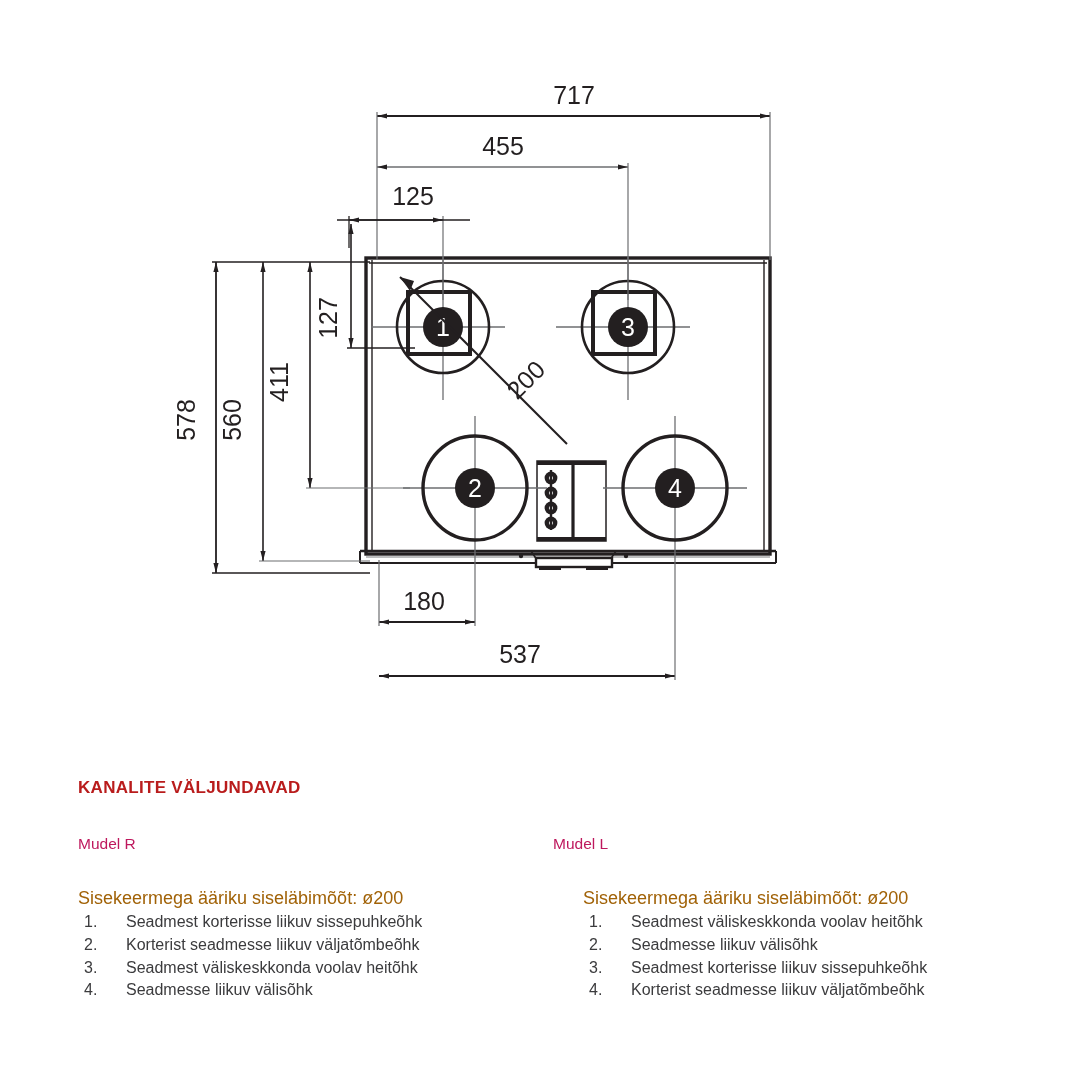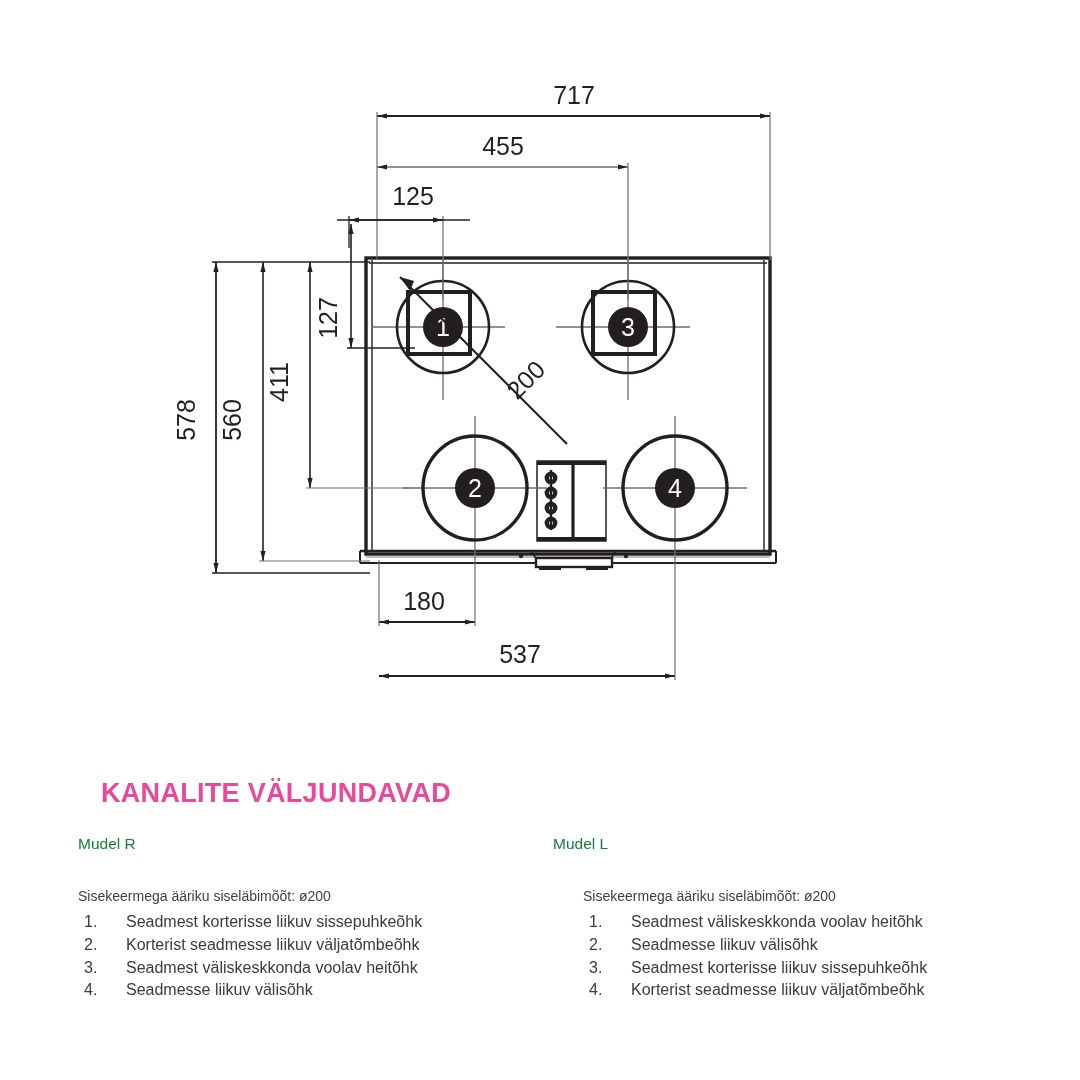--- a/index.html
+++ b/index.html
@@ -33,37 +33,36 @@
     position: absolute;
     left: 0;
     top: 740px;
     width: 1080px;
     height: 340px;
   }
   .title {
     position: absolute;
     left: 78px;
     top: 38px;
-    font-size: 27px;
+    font-size: 17px;
     font-weight: bold;
     letter-spacing: 0.3px;
-    color: #ec4899;
-    margin-left: 23px;
+    color: #b91c1c;
   }
   .model-label {
     position: absolute;
     font-size: 15.5px;
-    color: #15803d;
+    color: #be185d;
   }
   .model-r { left: 78px; top: 95px; }
   .model-l { left: 553px; top: 95px; }
   .spec-line {
     position: absolute;
-    font-size: 14px;
-    color: #404040;
+    font-size: 18px;
+    color: #a16207;
     white-space: nowrap;
   }
   .spec-r { left: 78px; top: 148px; }
   .spec-l { left: 583px; top: 148px; }
   .ol {
     position: absolute;
     margin: 0;
     padding: 0;
     list-style: none;
     font-size: 16px;

